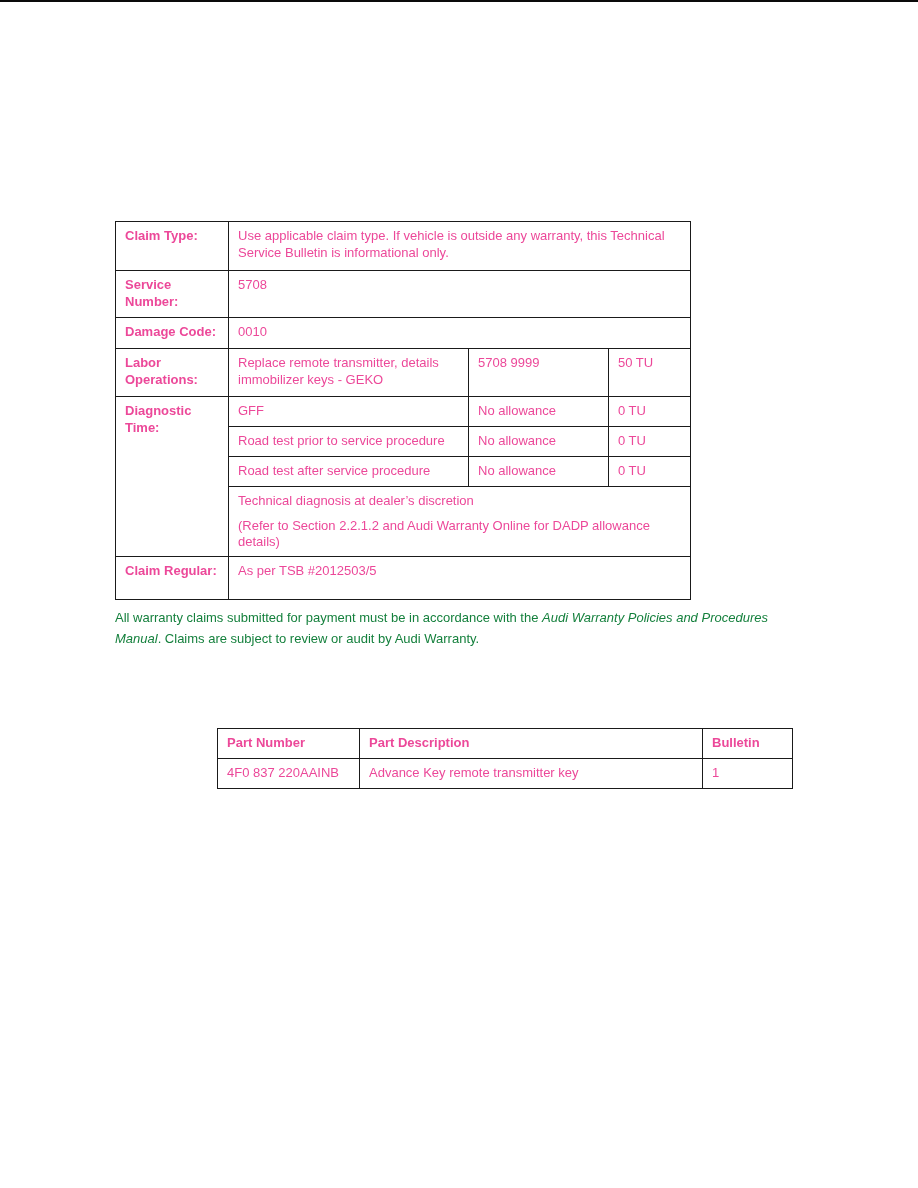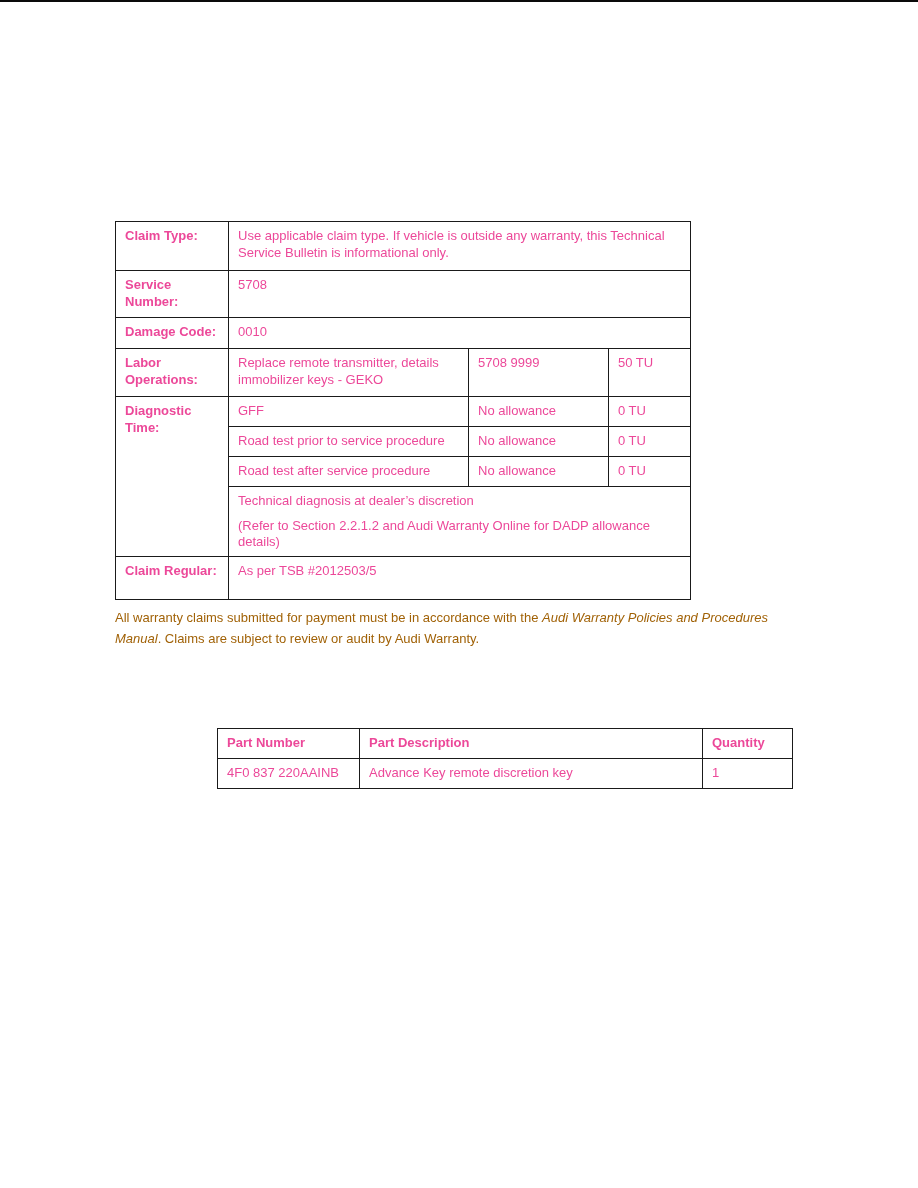--- a/index.html
+++ b/index.html
@@ -39,21 +39,21 @@
     top:221px;
     width:575px;
   }
   .disclaimer {
     position:absolute;
     left:115px;
     top:607px;
     width:697px;
     font-size:13px;
     line-height:21px;
-    color:#a16207;
+    color:#15803d;
   }
   .disclaimer em { font-style:italic; }
   .parts-table {
     position:absolute;
     left:173px;
     top:728px;
     width:575px;
     margin-left:44px;
   }
   .note-line2 { margin-top:8px; }
@@ -125,25 +125,25 @@
   <table class="parts-table">
     <colgroup>
       <col style="width:142px">
       <col style="width:343px">
       <col style="width:90px">
     </colgroup>
     <thead>
       <tr style="height:30px">
         <th>Part Number</th>
         <th>Part Description</th>
-        <th>Quantity</th>
+        <th>Bulletin</th>
       </tr>
     </thead>
     <tbody>
       <tr style="height:30px">
         <td>4F0 837 220AAINB</td>
-        <td>Advance Key remote discretion key</td>
+        <td>Advance Key remote transmitter key</td>
         <td>1</td>
       </tr>
     </tbody>
   </table>
 
 </div>
 
 </body></html>

